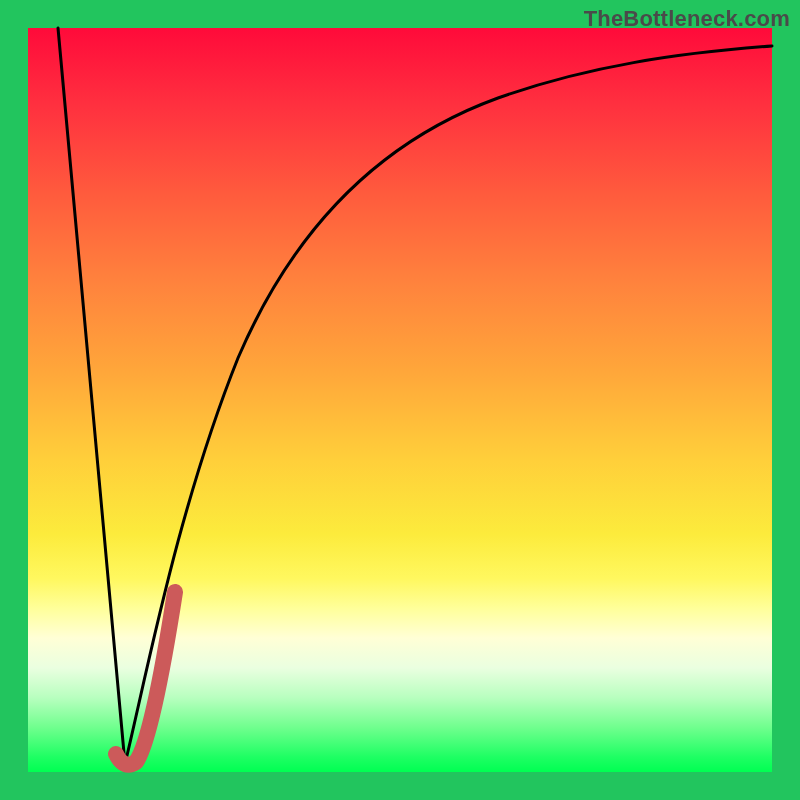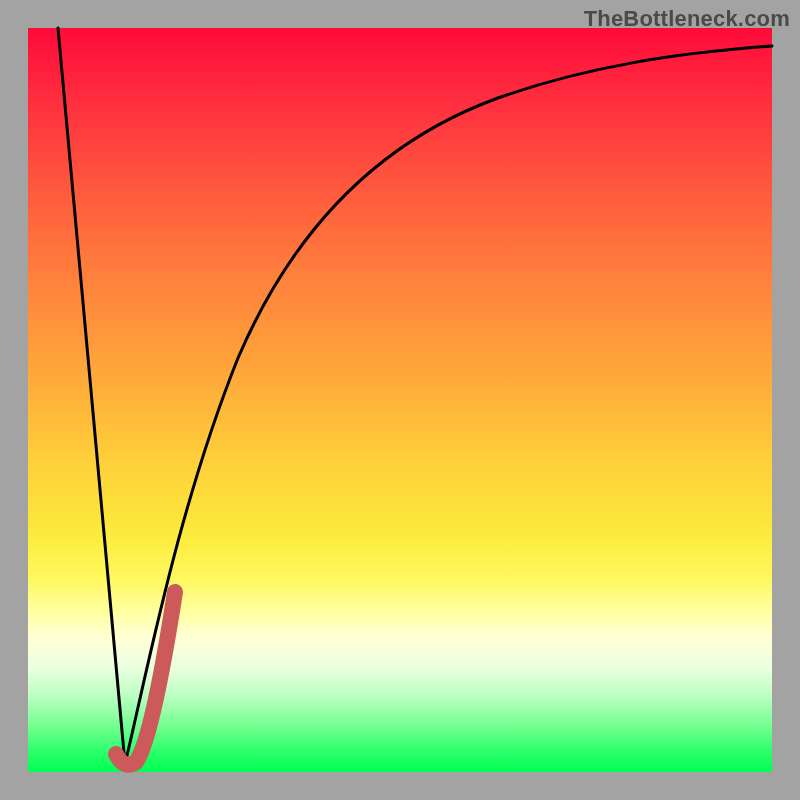--- a/index.html
+++ b/index.html
@@ -10,21 +10,21 @@
     background: #000;
     overflow: hidden;
     font-family: Arial, Helvetica, sans-serif;
   }
   .frame {
     position: absolute;
     left: 0;
     top: 0;
     width: 800px;
     height: 800px;
-    background: #a3a3a3;
+    background: #22c55e;
   }
   .plot {
     position: absolute;
     left: 28px;
     top: 28px;
     width: 744px;
     height: 744px;
     background: linear-gradient(to bottom,
       #ff0a3a 0%,
       #ff2f3f 10%,

